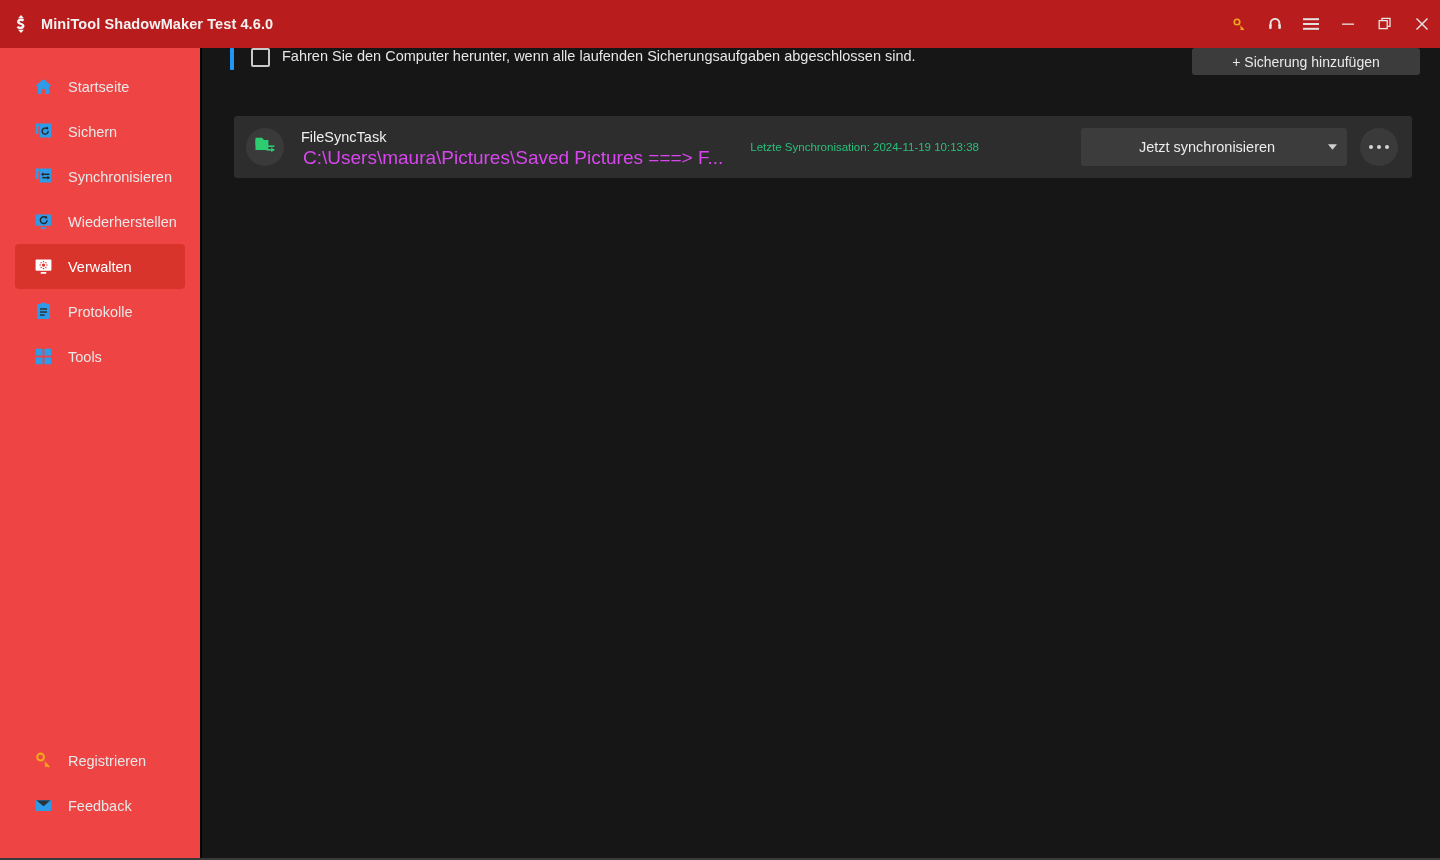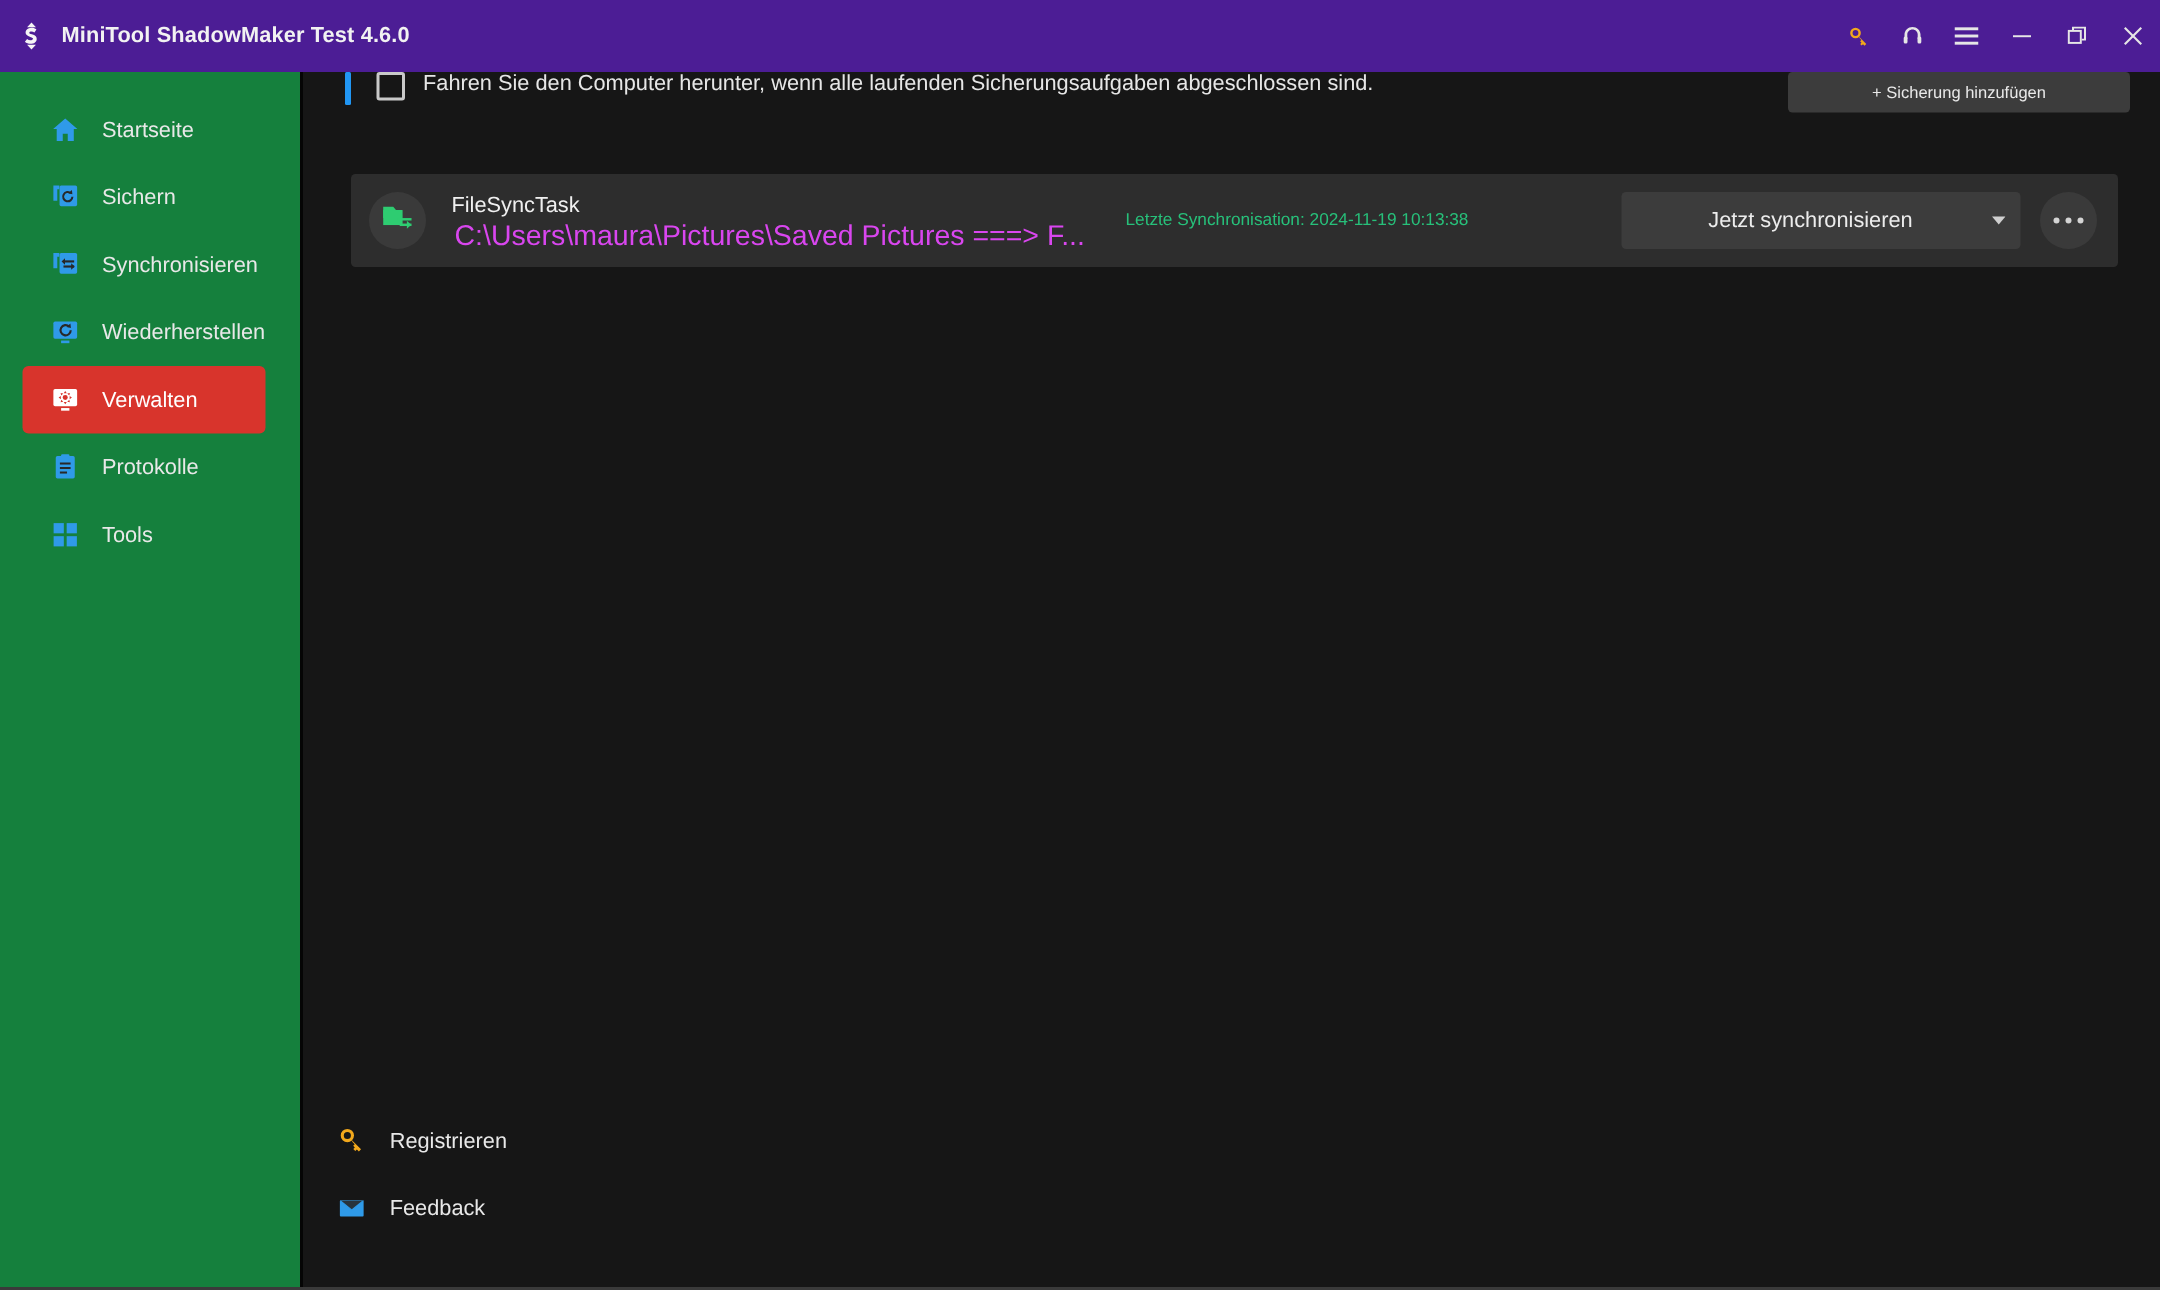--- a/index.html
+++ b/index.html
@@ -13,21 +13,21 @@
     width: 1440px; height: 860px;
     display: flex; flex-direction: column;
     background: #161616;
     border-bottom: 2px solid #3a3a3a;
     position: relative;
   }
 
   
   .titlebar {
     height: 48px; flex: 0 0 48px;
-    background: #4c1d95;
+    background: #b91c1c;
     display: flex; align-items: center;
     padding: 0 0 0 10px;
     position: relative;
     z-index: 5;
   }
   .logo {
     width: 22px; height: 22px;
     flex: 0 0 22px;
     display: flex; align-items: center; justify-content: center;
     margin-right: 9px;
@@ -47,23 +47,23 @@
     cursor: pointer;
   }
   .tb-btn.wide { width: 37px; }
 
   
   .body-row { flex: 1 1 auto; display: flex; min-height: 0; }
 
   
   .sidebar {
     width: 202px; flex: 0 0 202px;
-    background: #15803d;
+    background: #ef4444;
     border-right: 2px solid #050505;
-    display: flex; flex-direction: row;
+    display: flex; flex-direction: column;
     padding-top: 16px;
     position: relative;
   }
   .nav-list { display: flex; flex-direction: column; }
   .nav-item {
     height: 45px;
     margin: 0 15px;
     border-radius: 4px;
     display: flex; align-items: center;
     padding-left: 18px;
@@ -126,21 +126,21 @@
     cursor: default;
   }
   .topbar-spacer { flex: 1 1 auto; }
   .add-backup-btn {
     height: 27px;
     min-width: 228px;
     background: #3c3c3c;
     border: none; border-radius: 3px;
     color: #e9e9e9;
     font-family: "Liberation Sans", sans-serif;
-    font-size: 11px;
+    font-size: 14px;
     cursor: pointer;
     padding: 0 14px;
   }
 
   
   .task-area { padding: 0 28px 0 32px; }
   .task-card {
     height: 62px;
     background: #2d2d2d;
     border-radius: 3px;

